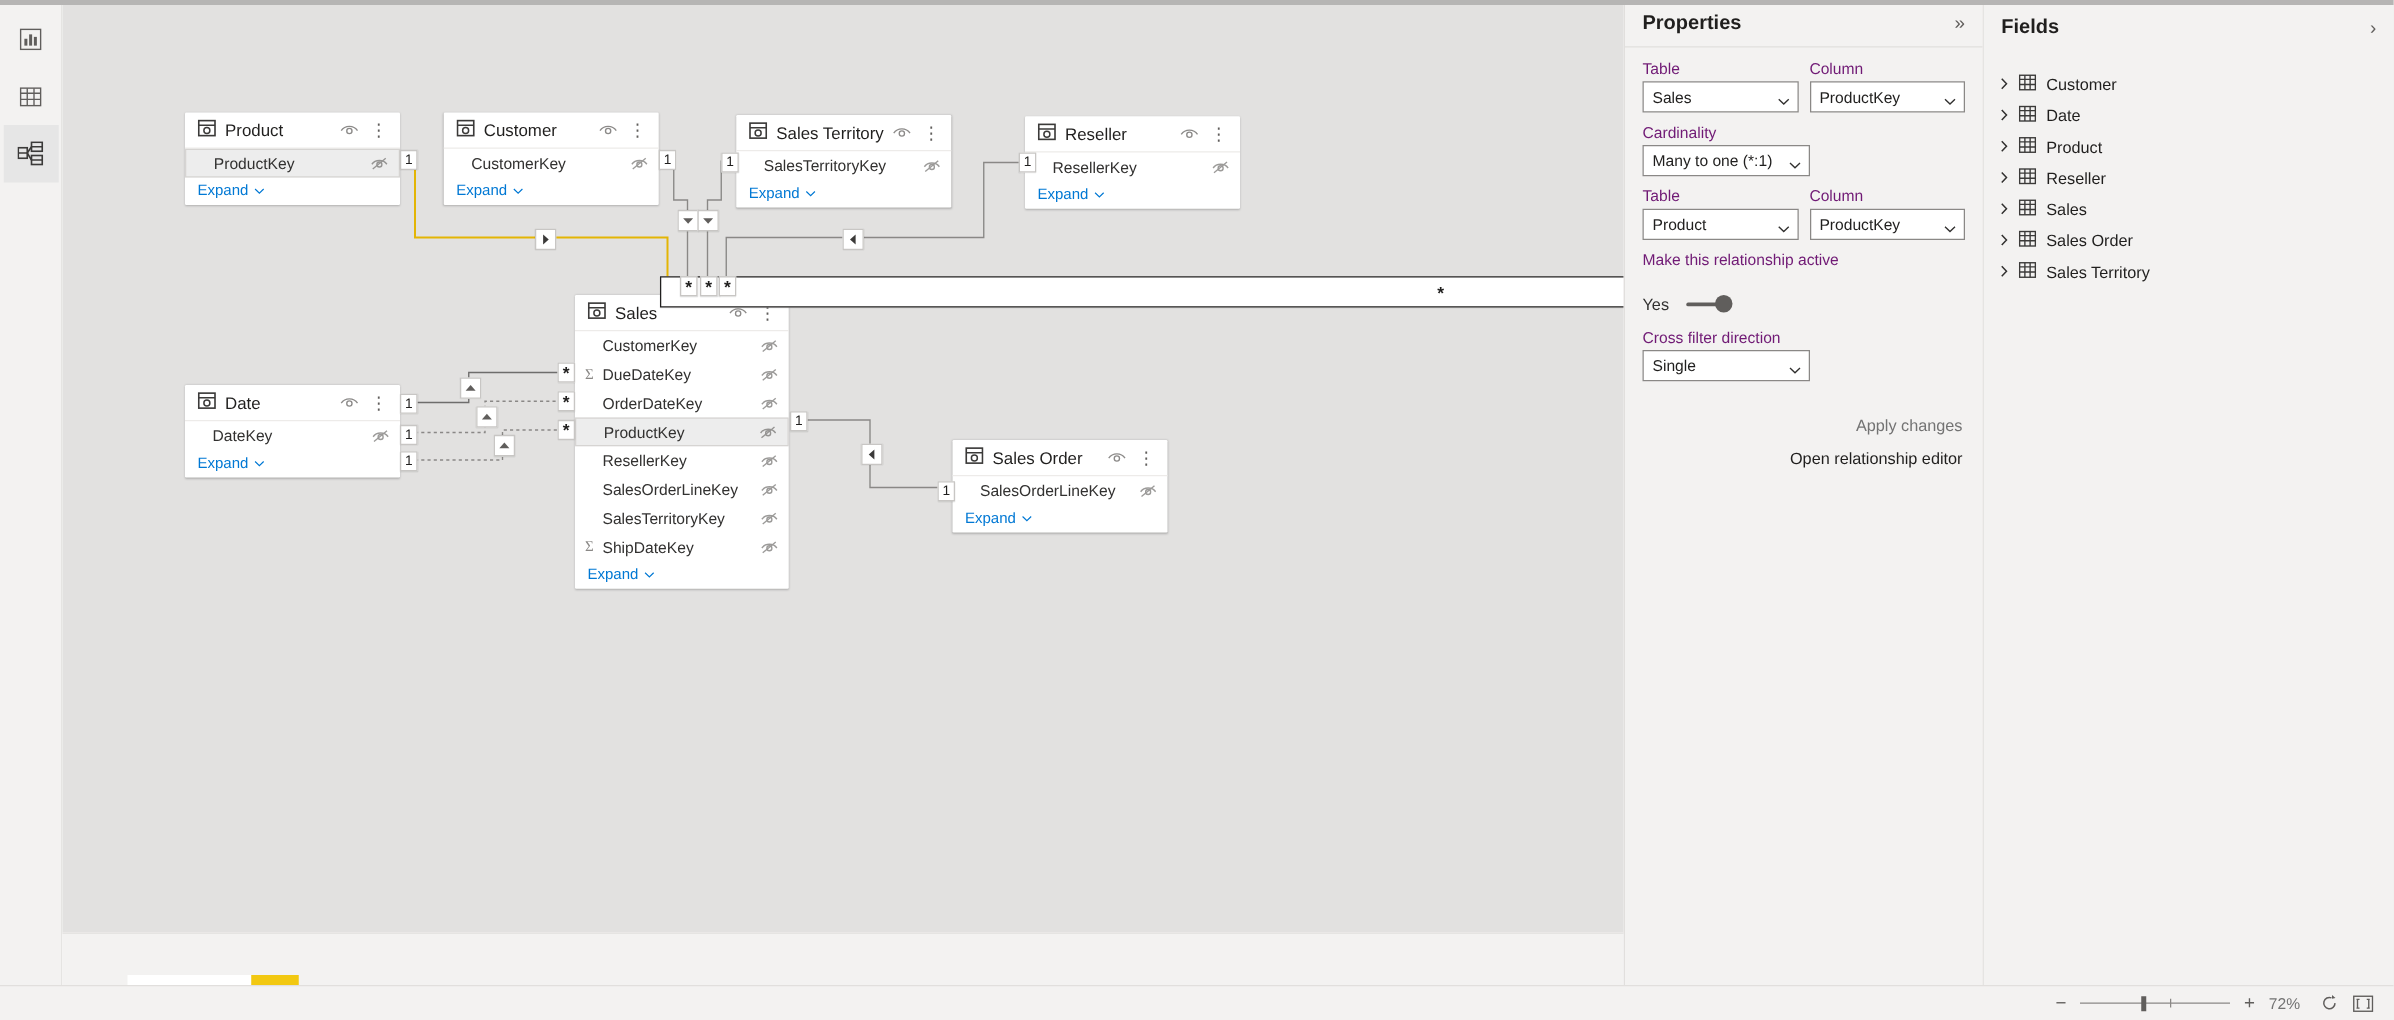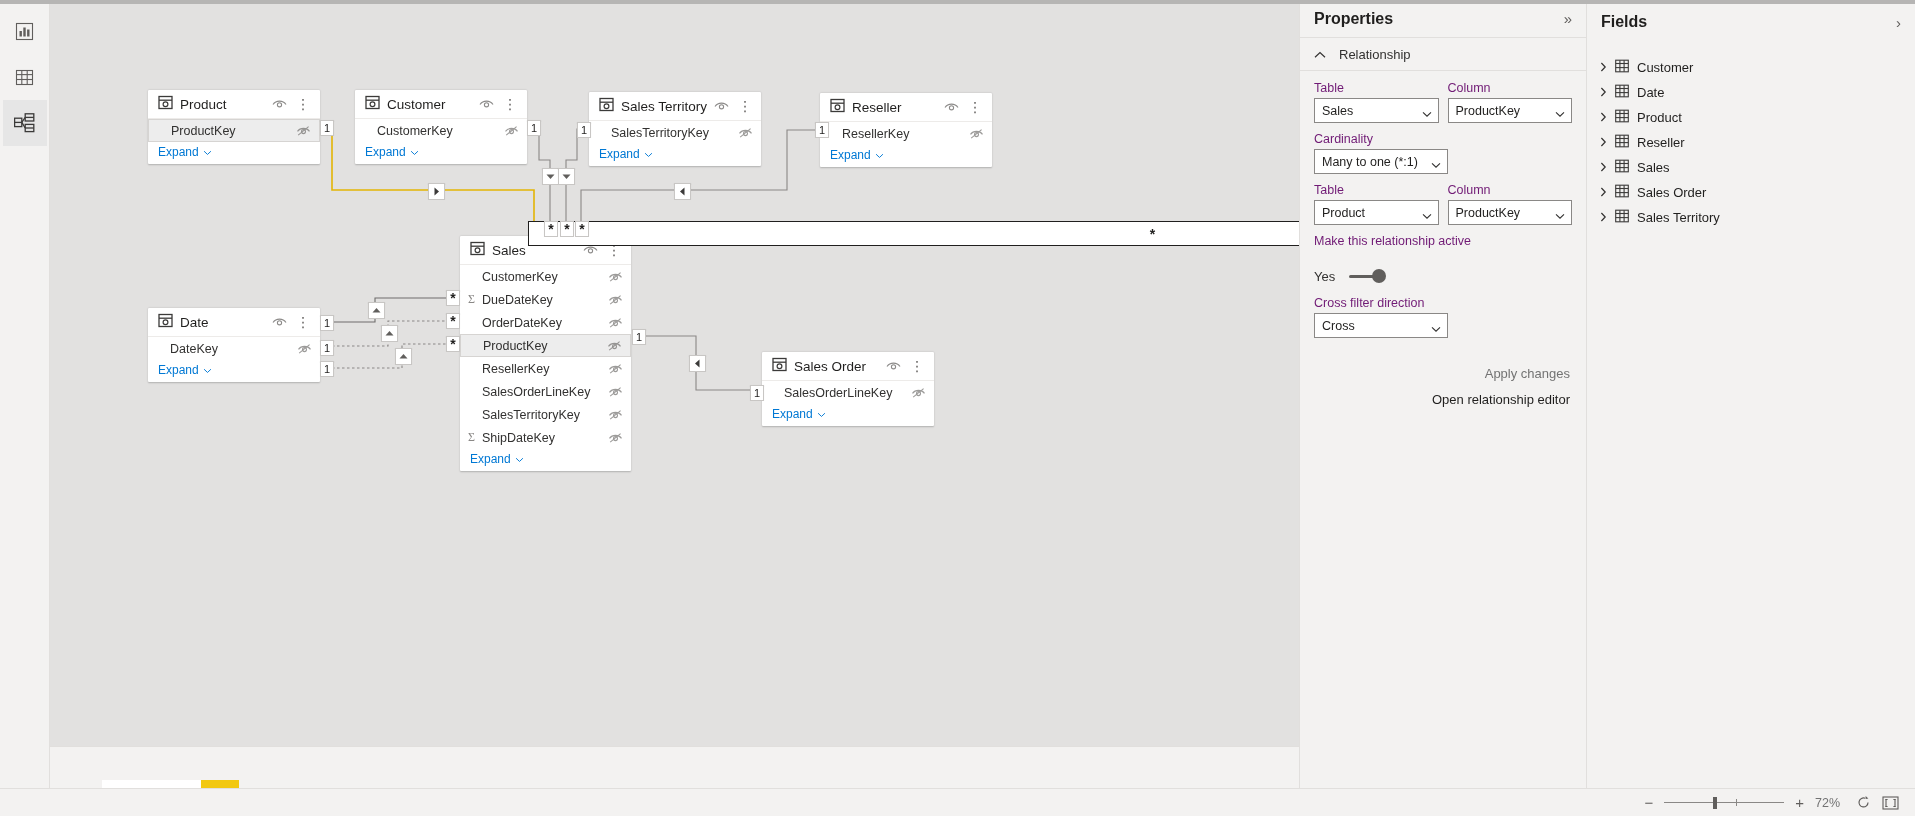--- a/index.html
+++ b/index.html
@@ -629,28 +629,20 @@
       </div>
     </div>
   </div>
 
   <div class="props">
     <div class="props-head">
       <span class="props-title">Properties</span>
       <span class="collapse-ico">»</span>
     </div>
 
-    <div class="section-head">
-      <span>
-        <svg width="12" height="8" viewBox="0 0 12 8">
-            <path d="M1 6.2 L6 1.6 L11 6.2" fill="none" stroke="#323130" stroke-width="1.2"></path>
-          </svg>
-      </span>
-      <span class="lbl">Relationship</span>
-    </div>
 
     <div class="props-body">
 
       <div class="row2">
         <div class="col">
             <div class="fieldlabel">Table</div>
           </div>
         <div class="col">
             <div class="fieldlabel">Column</div>
           </div>
@@ -723,21 +715,21 @@
       <div class="toggle-row">
         <span class="toggle-lbl">Yes</span>
         <span class="toggle">
           <span class="track"></span>
           <span class="knob"></span>
         </span>
       </div>
 
       <div class="fieldlabel mt10">Cross filter direction</div>
       <div class="sel narrow">
-        <span class="val">Cross</span>
+        <span class="val">Single</span>
         <span class="cv">
           <svg width="10" height="7" viewBox="0 0 10 7">
               <path d="M1 1.4 L5 5.2 L9 1.4" fill="none" stroke="#323130" stroke-width="1.1"></path>
             </svg>
         </span>
       </div>
 
       <div class="actions">
         <div class="apply">Apply changes</div>
         <div class="openedit">Open relationship editor</div>

